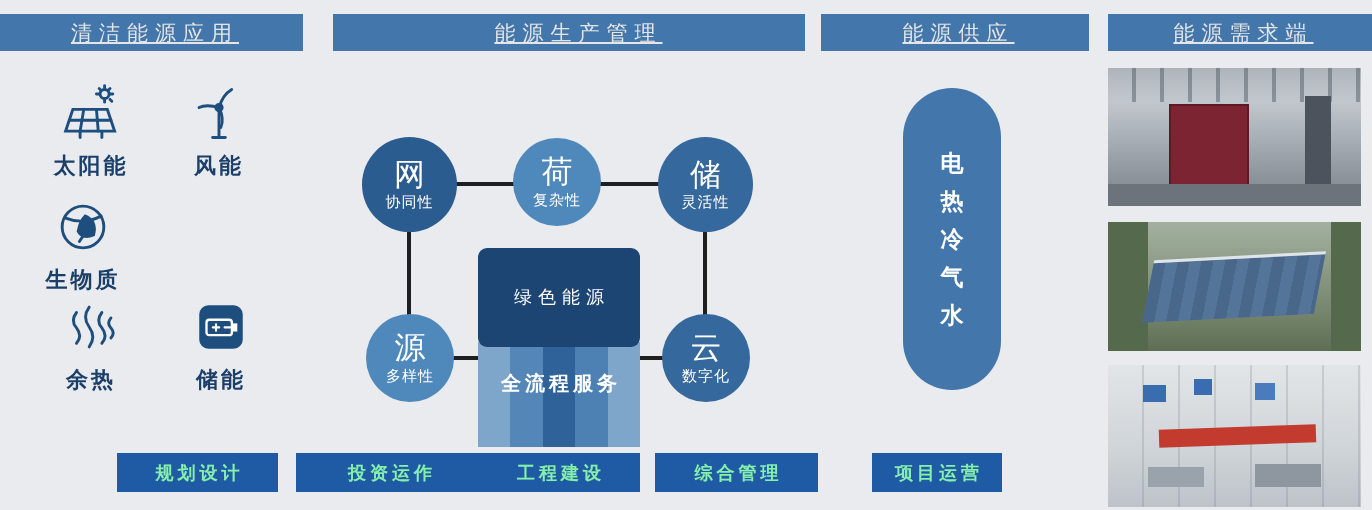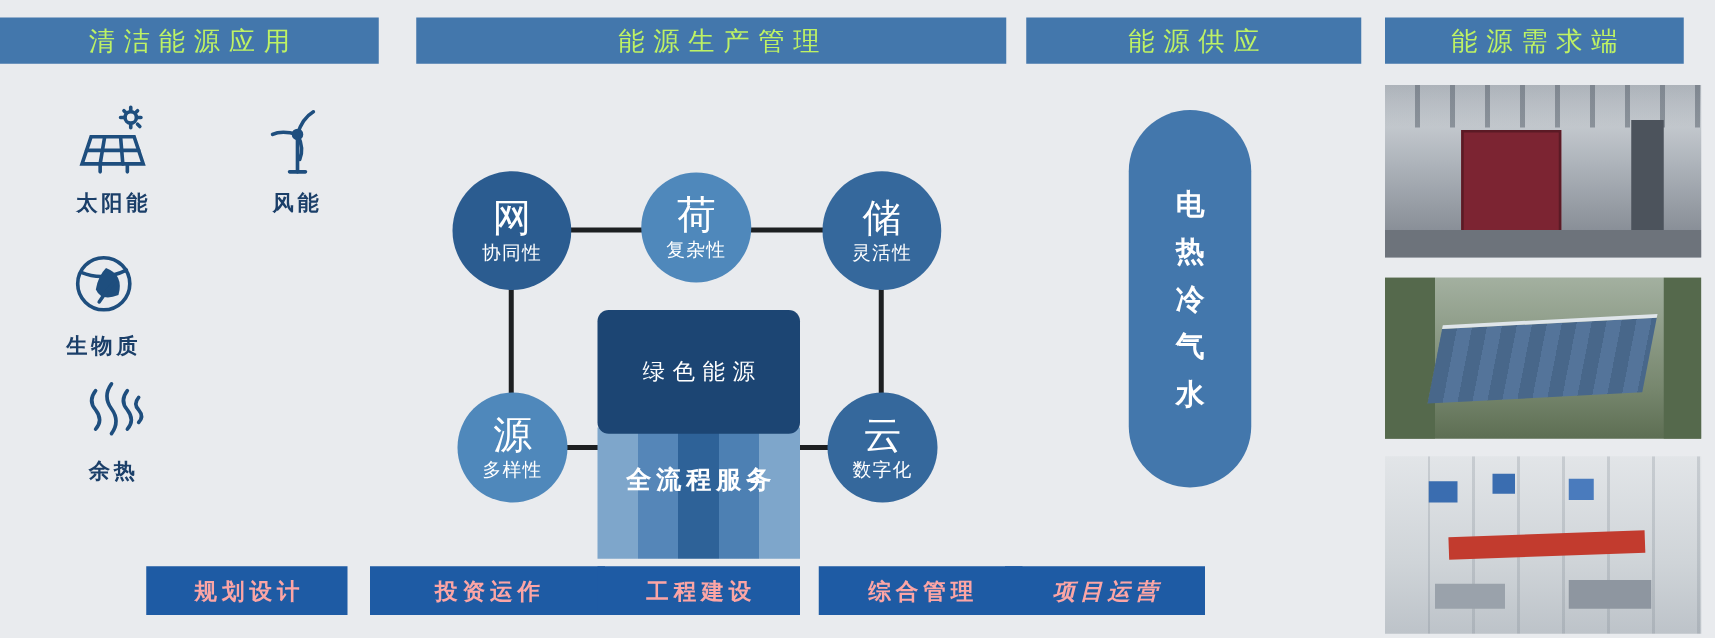--- a/index.html
+++ b/index.html
@@ -1,32 +1,32 @@
 <!DOCTYPE html>
 <html><head>
 <meta charset="utf-8">
 <style>
   html,body{margin:0;padding:0;background:#e9ebee;}
   .canvas{
     position:relative;width:1372px;height:510px;background:#e9ebee;
     font-family:"Liberation Sans","DejaVu Sans",sans-serif;overflow:hidden;
   }
   
-  .hbar{position:absolute;top:14px;height:37px;background:#4377ac;color:#bef264;
+  .hbar{position:absolute;top:14px;height:37px;background:#4377ac;color:#e5e5e5;
     display:flex;align-items:center;justify-content:center;
-    font-size:21px;letter-spacing:7px;text-indent:7px;font-weight:500;}
+    font-size:21px;letter-spacing:7px;text-indent:7px;font-weight:500;text-decoration:underline;}
   .hbar-1{left:0;width:303px;}
   .hbar-2{left:333px;width:460px;padding-left:12px;}
   .hbar-3{left:821px;width:268px;}
-  .hbar-4{left:1108px;width:239px;align-items:center;}
+  .hbar-4{left:1108px;width:264px;align-items:center;}
   
   .ecell{position:absolute;width:122px;text-align:center;}
   .ecell .ico{height:66px;display:flex;align-items:center;justify-content:center;}
-  .ecell .lbl{margin-top:5px;font-weight:bold;color:#1b3f69;font-size:17px;letter-spacing:3px;}
-  .ec-0{left:30px;top:80px;}  .ec-1{left:177px;top:80px;}
+  .ecell .lbl{margin-top:5px;font-weight:bold;color:#1b3f69;font-size:22px;letter-spacing:3px;}
+  .ec-0{left:30px;top:80px;}  .ec-1{left:158px;top:80px;}
   .ec-2{left:22px;top:194px;} .ec-3{left:160px;top:194px;}
   .ec-4{left:30px;top:294px;} .ec-5{left:160px;top:294px;}
   .ico svg{display:block;}
   
   .node{position:absolute;border-radius:50%;color:#fff;display:flex;flex-direction:column;
     align-items:center;justify-content:center;text-align:center;}
   .node .ch{font-size:31px;line-height:1.15;}
   .node .sub{font-size:15px;letter-spacing:1px;margin-top:1px;}
   .node-0{left:362px;top:137px;width:95px;height:95px;background:#2b5c90;}
   .node-1{left:513px;top:138px;width:88px;height:88px;background:#4f88bb;}
@@ -46,26 +46,26 @@
     border-radius:9px;color:#fff;display:flex;flex-direction:column;align-items:center;
     justify-content:center;z-index:2;}
   .cbox .row{font-size:18px;letter-spacing:6px;text-indent:6px;line-height:1.9;}
   .stripes{position:absolute;left:478px;top:342px;width:162px;height:105px;
     background:linear-gradient(90deg,
       #7ea6cb 0%,#7ea6cb 20%,#5586b8 20%,#5586b8 40%,#2e6298 40%,#2e6298 60%,
       #4d80b3 60%,#4d80b3 80%,#7ea6cb 80%,#7ea6cb 100%);z-index:1;}
   .stripes .slabel{position:absolute;top:28px;left:0;width:100%;text-align:center;
     color:#fff;font-weight:bold;font-size:20px;letter-spacing:4px;text-indent:4px;}
   
-  .pbtn{position:absolute;top:453px;height:39px;background:#1e5ba4;color:#fca5a5;
+  .pbtn{position:absolute;top:453px;height:39px;background:#1e5ba4;color:#86efac;
     display:flex;align-items:center;justify-content:center;font-weight:bold;
     font-size:18px;letter-spacing:4px;text-indent:4px;}
   .pb-0{left:117px;width:161px;} .pb-1{left:296px;width:188px;}
   .pb-2{left:478px;width:162px;} .pb-3{left:655px;width:163px;}
-  .pb-4{left:804px;width:160px;font-style:italic;}
+  .pb-4{left:872px;width:130px;}
   
   .capsule{position:absolute;left:903px;top:88px;width:98px;height:302px;background:#4377ac;
     border-radius:49px;display:flex;flex-direction:column;align-items:center;
     justify-content:center;gap:15px;}
   .capsule span{color:#fff;font-weight:bold;font-size:23px;line-height:1;}
   
   .photo{position:absolute;left:1108px;width:253px;overflow:hidden;background:#b6bcc3;}
   .ph-1{top:68px;height:138px;background:linear-gradient(180deg,#d9dde1 0%,#aeb4bb 45%,#7a8089 100%);}
   .ph-2{top:222px;height:129px;background:linear-gradient(180deg,#a3b0a0 0%,#76866d 70%,#5d6e53 100%);}
   .ph-3{top:365px;height:142px;background:linear-gradient(180deg,#e2e5e8 0%,#cfd4d8 60%,#bdc3c9 100%);}
@@ -153,20 +153,31 @@
       <svg width="58" height="58" viewBox="0 0 64 64" fill="none" stroke="#1e4e7e" stroke-width="3.2" stroke-linecap="round">
         <path d="M16 16 q-7 9 0 17 q7 9 0 17"></path>
         <path d="M30 10 q-8 11 0 22 q8 11 0 22"></path>
         <path d="M44 16 q-7 9 0 17 q7 9 0 17"></path>
         <path d="M54 22 q-5 6 0 11 q5 6 0 11"></path>
       </svg>
     </div>
     <div class="lbl">余热</div>
   </div>
 
+  <div class="ecell ec-5">
+    <div class="ico">
+      <svg width="58" height="58" viewBox="0 0 64 64">
+        <rect x="8" y="8" width="48" height="48" rx="10" fill="#1e4e7e"></rect>
+        <rect x="16" y="24" width="28" height="17" rx="3" fill="none" stroke="#ffffff" stroke-width="2.6"></rect>
+        <rect x="45" y="28" width="5" height="9" fill="#ffffff"></rect>
+        <path d="M23 32.5 h7 M26.5 29 v7 M36 32.5 h6" stroke="#ffffff" stroke-width="2.4" stroke-linecap="round"></path>
+      </svg>
+    </div>
+    <div class="lbl">储能</div>
+  </div>
 
   <div class="cline l1"></div>
   <div class="cline l2"></div>
   <div class="cline l3"></div>
   <div class="cline l4"></div>
   <div class="cline l5"></div>
   <div class="cline l6"></div>
 
   <div class="node node-0">
     <div class="ch">网</div>

